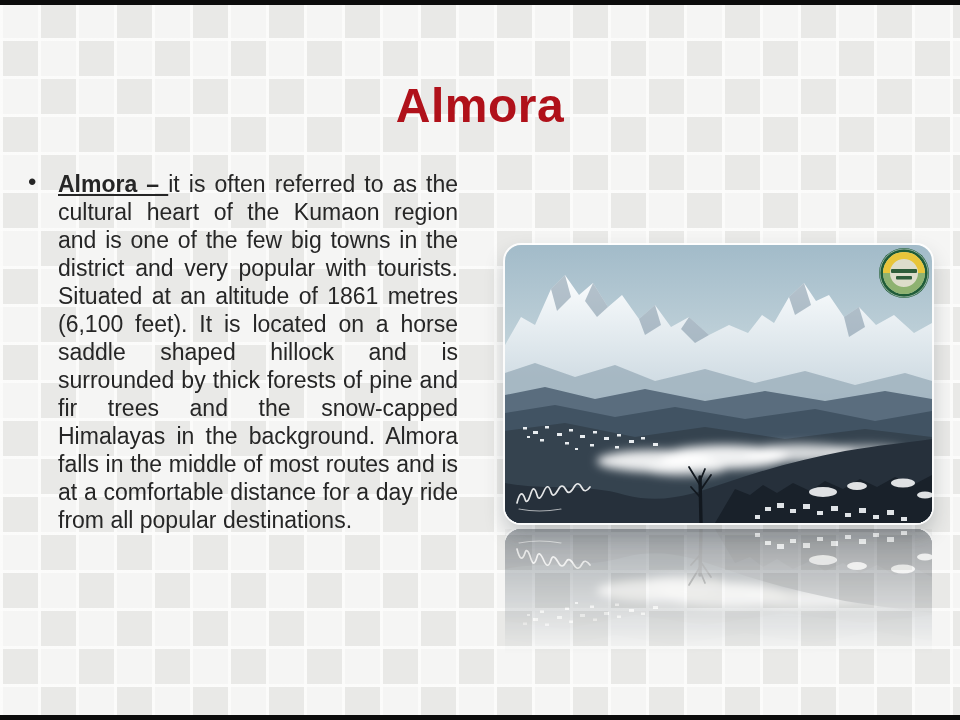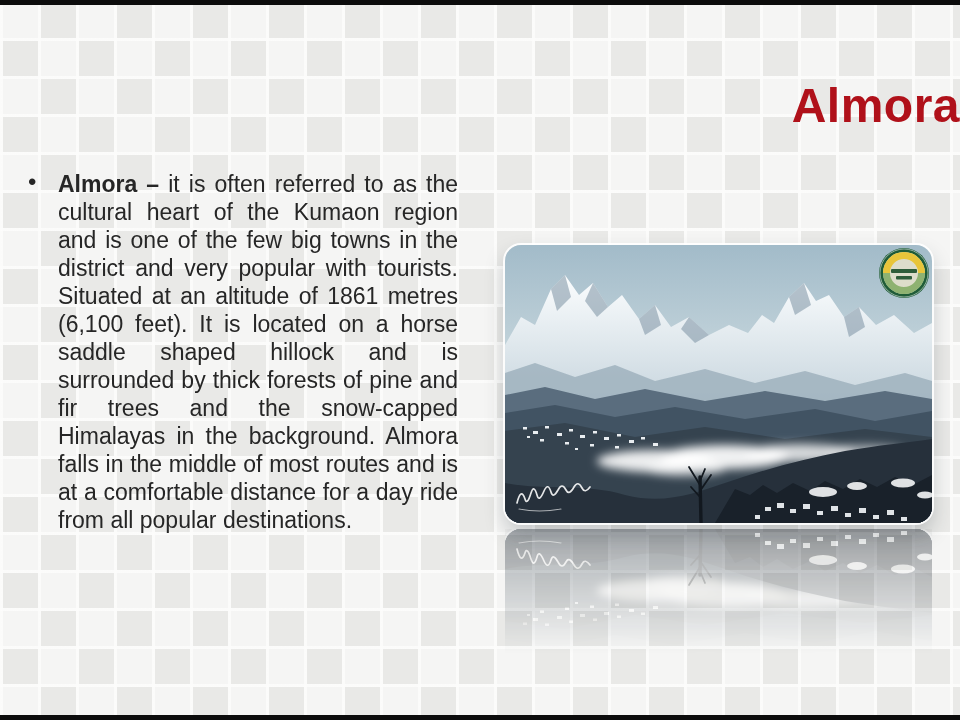--- a/index.html
+++ b/index.html
@@ -25,21 +25,21 @@
     background: #0c0c0c;
   }
   .edge-bar.top { top: 0; }
   .edge-bar.bottom { bottom: 0; }
 
   .slide-title {
     position: absolute;
     top: 58px;
     left: 0;
     width: 960px;
-    text-align: right;
+    text-align: center;
     font-size: 48px;
     font-weight: 700;
     letter-spacing: 0.5px;
     color: #b0111a;
     margin-top: 20px;
   }
 
   .bullet-block {
     position: absolute;
     left: 28px;
@@ -55,21 +55,21 @@
     text-align: justify;
     text-align-last: left;
   }
   .bullet-marker {
     position: absolute;
     left: 0;
     top: -2px;
     font-size: 24px;
     color: #262626;
   }
-  .bullet-lead { font-weight: 700; }
+  .bullet-lead { font-weight: 700; text-decoration: underline; }
 
   .photo-frame {
     position: absolute;
     left: 505px;
     top: 245px;
     width: 427px;
     height: 278px;
     border-radius: 16px;
     overflow: hidden;
     box-shadow: 0 0 0 2px rgba(255,255,255,0.9), 0 10px 20px rgba(40,50,60,0.25);

